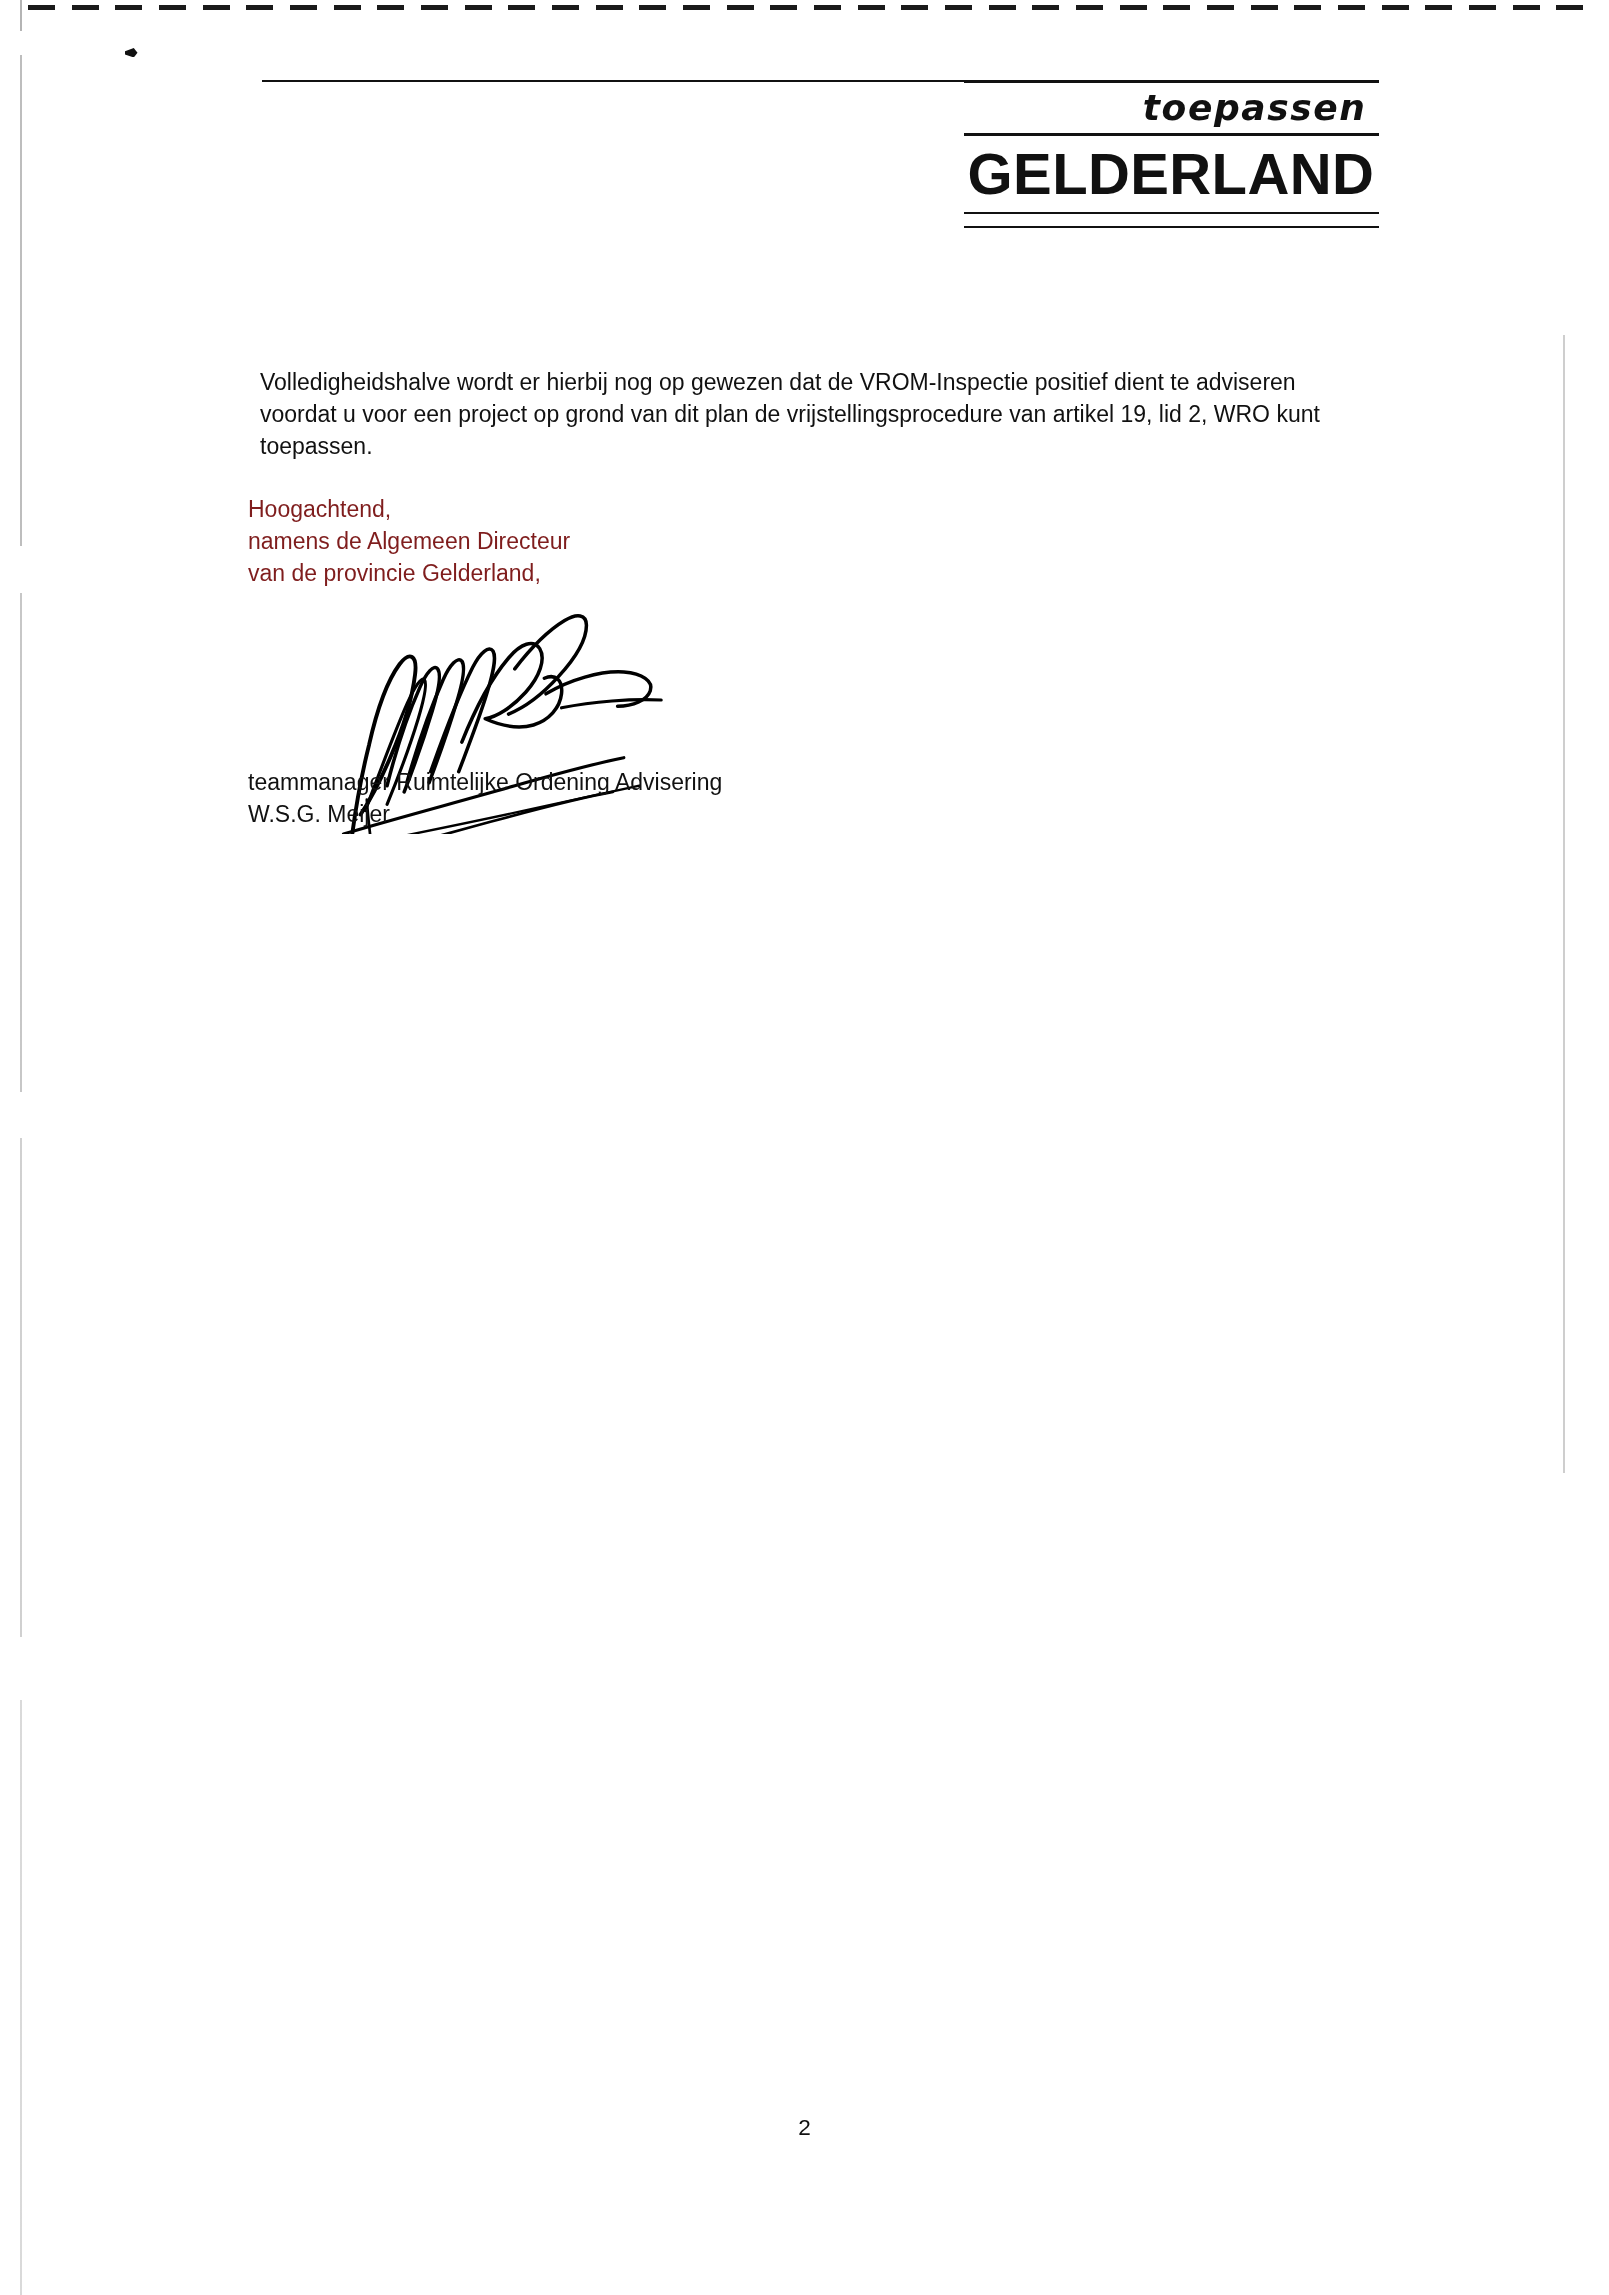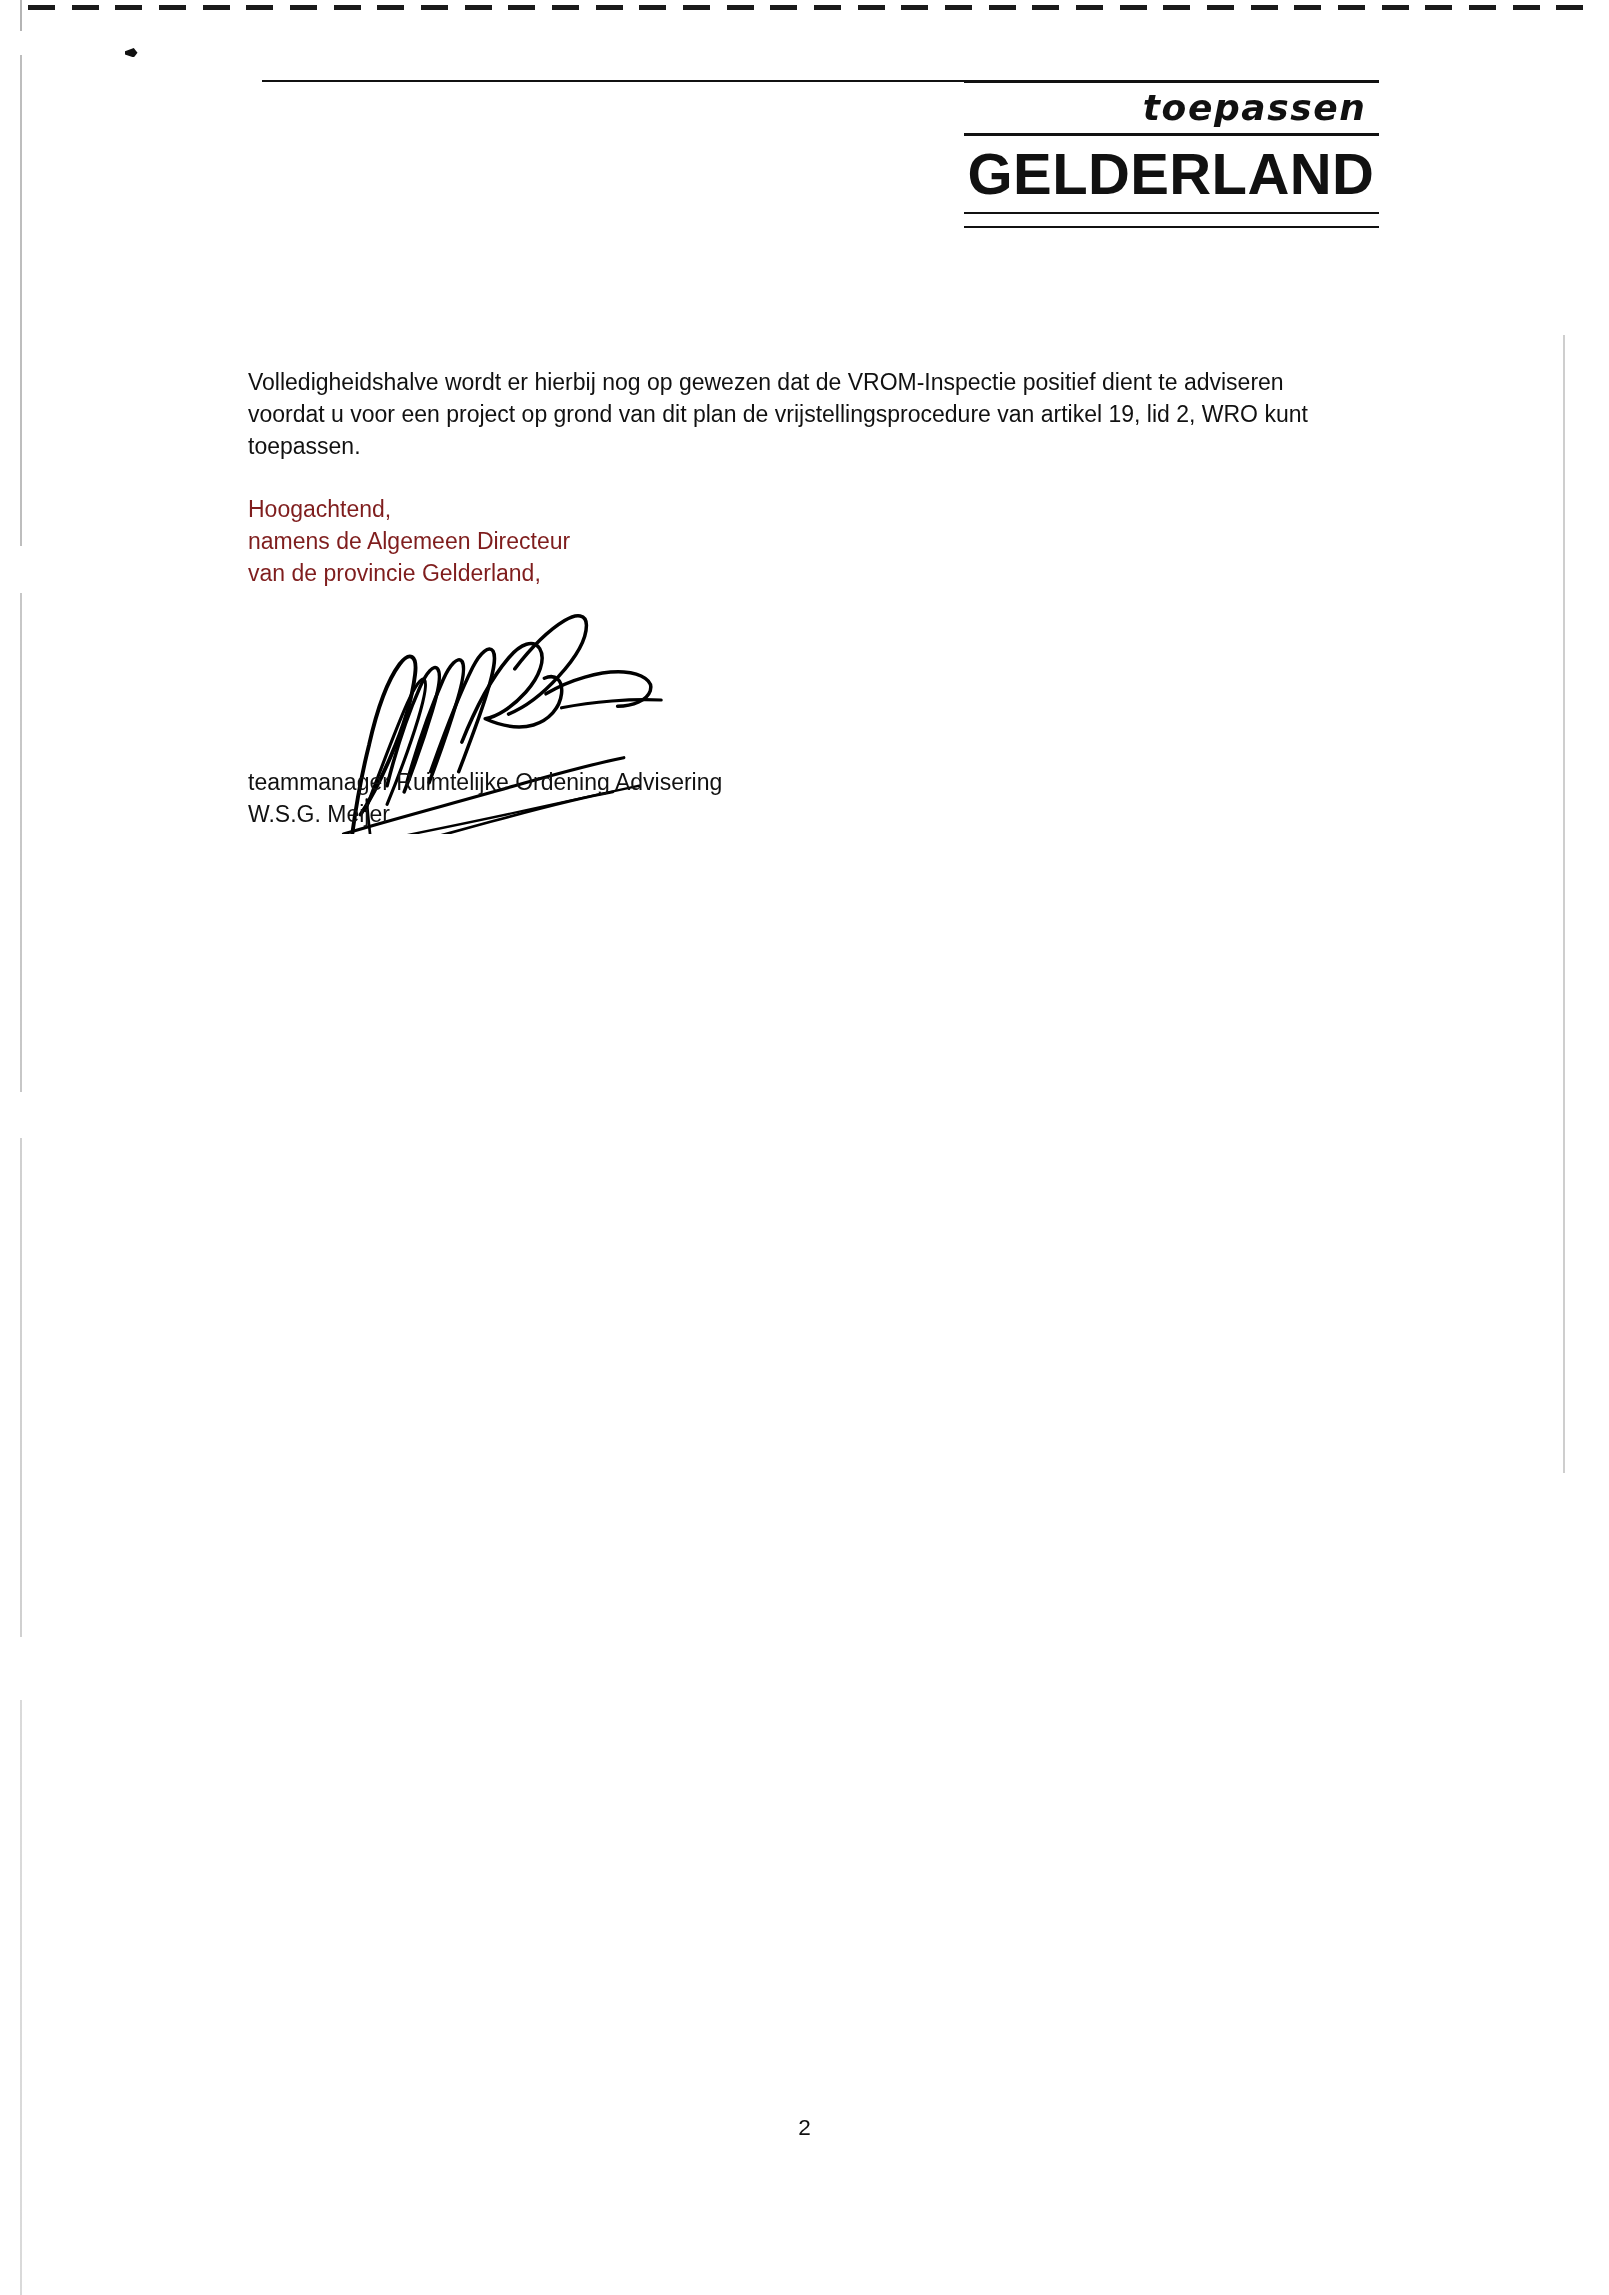--- a/index.html
+++ b/index.html
@@ -157,21 +157,21 @@
     position: absolute;
     left: 248px;
     top: 366px;
     width: 1115px;
     font-size: 23px;
     line-height: 32px;
     color: #111;
     text-align: left;
   }
   .para {
-    margin: 0 0 33px 0;
+    margin: 0 0 33px 12px;
     white-space: pre-wrap;
   }
   .closing {
     position: absolute;
     left: 248px;
     top: 493px;
     width: 780px;
     font-size: 23px;
     line-height: 32px;
     color: #7f1d1d;

